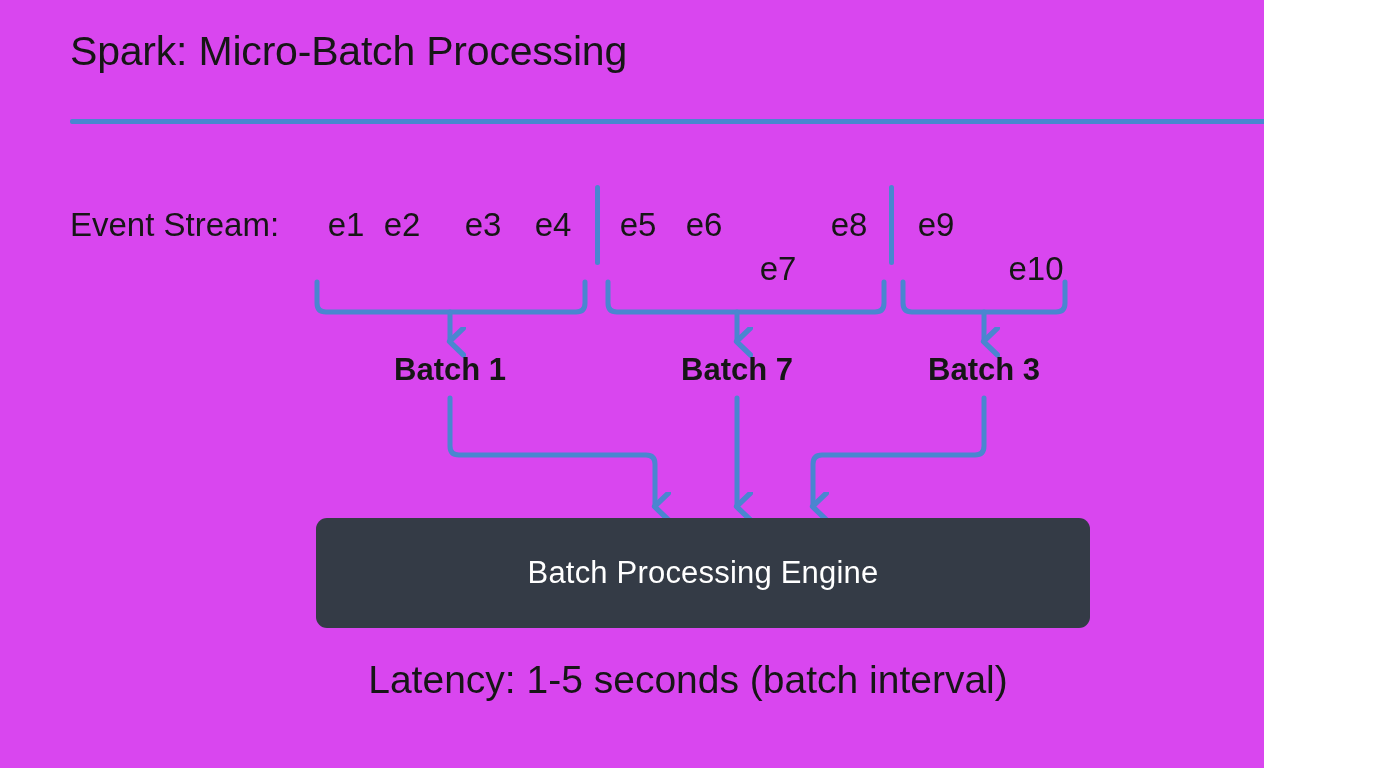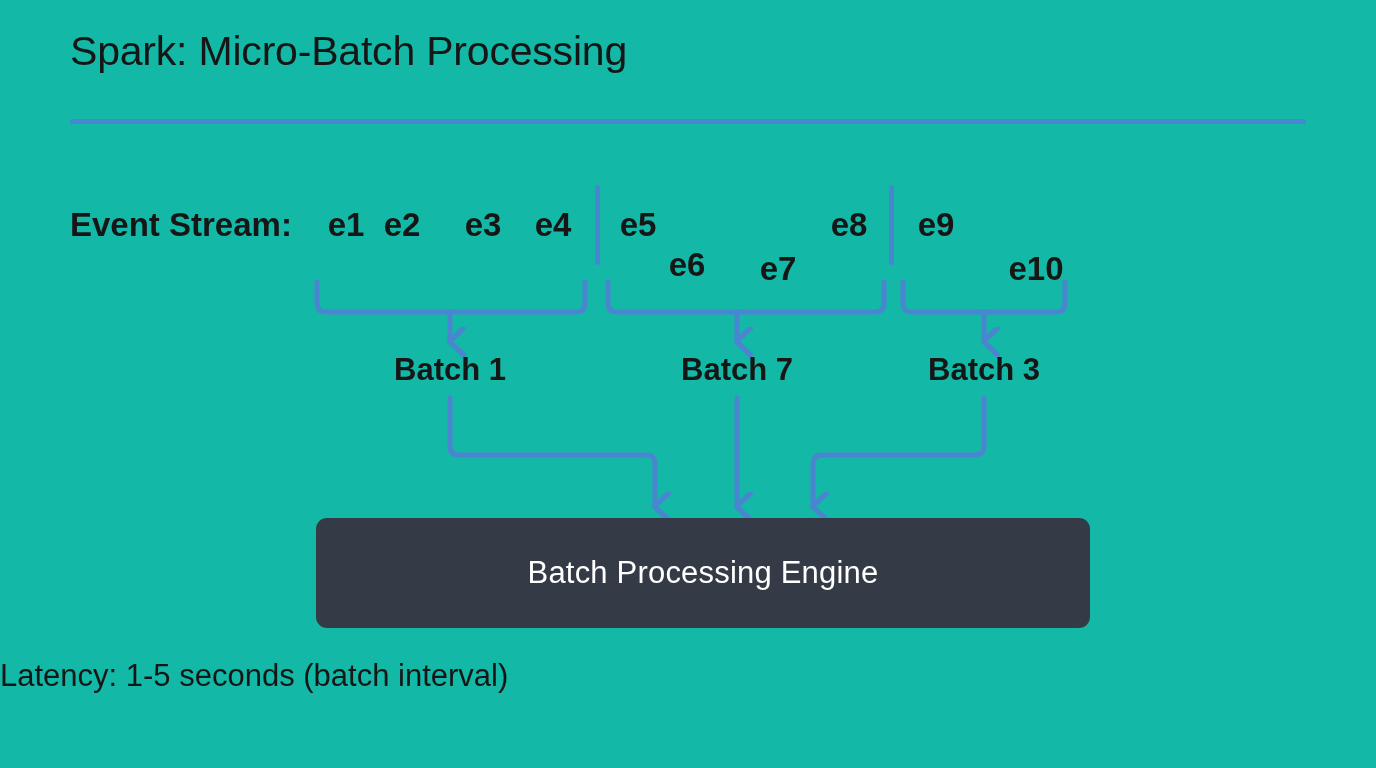--- a/index.html
+++ b/index.html
@@ -7,23 +7,23 @@
     margin: 0;
     padding: 0;
     background: #ffffff;
   }
   body {
     font-family: "Liberation Sans", sans-serif;
     -webkit-font-smoothing: antialiased;
   }
   #slide {
     position: relative;
-    width: 1376px;
+    width: 1264px;
     height: 768px;
-    background: #14b8a6;
+    background: #d946ef;
     overflow: hidden;
   }
 
   
   #title {
     position: absolute;
     left: 70px;
     top: 28px;
     font-size: 41px;
     font-weight: 400;
@@ -40,29 +40,29 @@
     background: #4a86d0;
     border-radius: 2px;
   }
 
   
   #stream-label {
     position: absolute;
     left: 70px;
     top: 206px;
     font-size: 33px;
-    font-weight: 700;
+    font-weight: 400;
     color: #161616;
     white-space: nowrap;
   }
   .event {
     position: absolute;
     top: 206px;
     font-size: 33px;
-    font-weight: 700;
+    font-weight: 400;
     color: #161616;
     text-align: center;
     white-space: nowrap;
     transform: translateX(-50%);
   }
   .divider {
     position: absolute;
     top: 185px;
     width: 5px;
     height: 80px;
@@ -112,21 +112,22 @@
     white-space: nowrap;
     text-align: center;
   }
 
   
   #latency-caption {
     position: absolute;
     left: 0;
     top: 658px;
     width: 1376px;
-    font-size: 31px;
+    text-align: center;
+    font-size: 39px;
     font-weight: 400;
     color: #161616;
     white-space: nowrap;
   }
 </style>
 </head>
 <body>
 
 <div id="slide">
 
@@ -134,21 +135,21 @@
   <div id="title-rule"></div>
 
   <div id="stream-label">Event Stream:</div>
 
   <div id="events-layer">
       <div class="event" style="left: 346px;">e1</div>
       <div class="event" style="left: 402px;">e2</div>
       <div class="event" style="left: 483px;">e3</div>
       <div class="event" style="left: 553px;">e4</div>
       <div class="event" style="left: 638px;">e5</div>
-      <div class="event" style="left: 687px; margin-top: 40px;">e6</div>
+      <div class="event" style="left: 704px;">e6</div>
       <div class="event" style="left: 778px; margin-top: 44px;">e7</div>
       <div class="event" style="left: 849px;">e8</div>
       <div class="event" style="left: 936px;">e9</div>
       <div class="event" style="left: 1036px; margin-top: 44px;">e10</div>
     </div>
 
   <div id="dividers-layer">
       <div class="divider" style="left: 595px;"></div>
       <div class="divider" style="left: 889px;"></div>
     </div>

